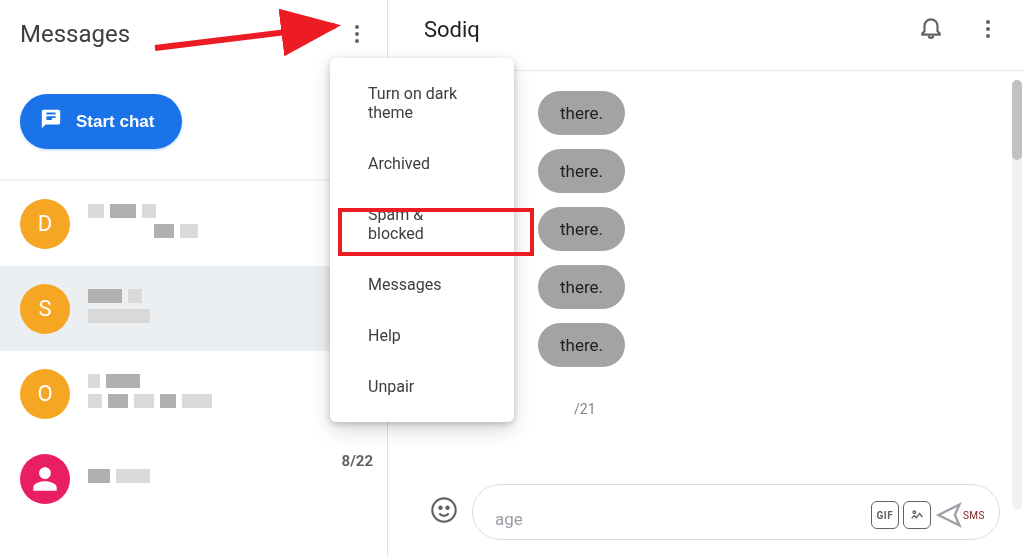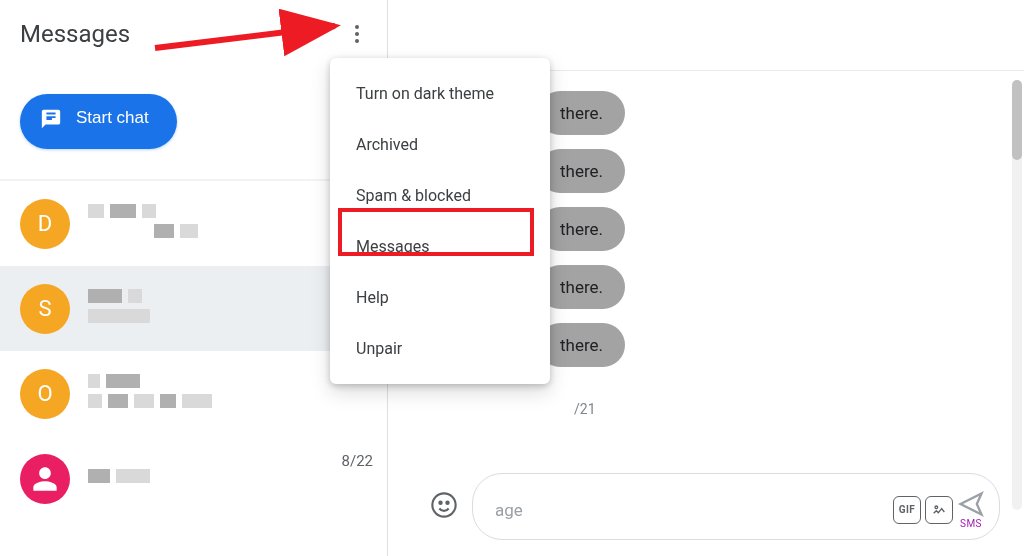--- a/index.html
+++ b/index.html
@@ -17,42 +17,42 @@
   .left-header {
     display: flex; align-items: center; justify-content: space-between;
     padding: 20px 18px 26px 20px;
   }
   .left-title { font-size: 24px; font-weight: 400; color: #3c4043; }
   .menu-dots { width: 24px; height: 24px; display:flex; flex-direction:column; align-items:center; justify-content:center; gap:3px; cursor:pointer; }
   .menu-dots span { width:4px; height:4px; background:#5f6368; border-radius:50%; }
   .start-chat {
     margin: 20px 0 30px 20px;
     background: #1a73e8; color: #fff; border: none; border-radius: 30px;
-    padding: 14px 28px 14px 20px; font-size: 17px; font-weight: 400;
-    display: inline-flex; align-items: flex-start; gap: 14px; cursor: pointer;
+    padding: 14px 28px 14px 20px; font-size: 17px; font-weight: 700;
+    display: inline-flex; align-items: center; gap: 14px; cursor: pointer;
     box-shadow: 0 1px 3px rgba(26,115,232,.3);
   }
   .chat-icon { display:inline-block; }
   .chat-icon svg { width:22px; height:22px; fill:#fff; }
 
   .convo-list { border-top: 2px solid #f1f3f4; }
   .convo-item {
     display: flex; align-items: center; padding: 14px 14px 14px 20px;
     position: relative; height: 85px;
   }
   .convo-item.selected { background: #eceff1; }
   .avatar {
     width: 50px; height: 50px; border-radius: 50%;
     display: flex; align-items: center; justify-content: center;
     color: #fff; font-size: 22px; font-weight: 400; flex-shrink: 0;
   }
   .avatar.orange { background: #f5a623; }
   .avatar.pink   { background: #e91e63; }
   .convo-body { margin-left: 18px; flex: 1; }
-  .convo-date { position:absolute; right:14px; top:16px; font-size:15px; color:#5f6368; }
+  .convo-date { position:absolute; right:14px; top:16px; font-size:15px; color:#5f6368;font-weight:bold; }
   .blur-line { display:flex; gap:6px; margin-bottom:6px; }
   .blur-cell { background:#d9d9d9; height:14px; }
   .blur-cell.dark { background:#b0b0b0; }
   
   
   .right-pane {
     position:absolute; left:388px; top:0; right:0; height:556px;
   }
   .right-header {
     display:flex; align-items:center; justify-content:space-between;
@@ -75,36 +75,36 @@
   .msg-row { display:block; }
   .date-sep { font-size:14px; color:#80868b; margin:20px 0 6px 186px; }
 
   
   .compose {
     position:absolute; left:430px; right:24px; bottom:16px;
     display:flex; align-items:center; gap:14px;
   }
   .emoji-icon svg { width:28px; height:28px; fill:none; stroke:#5f6368; stroke-width:1.8; }
   .compose-field {
-    flex:1; display:flex; align-items:center; gap:4px;
-    border:1px solid #dadce0; border-radius:30px; padding:16px 14px 10px 22px;
+    flex:1; display:flex; align-items:flex-end; gap:4px;
+    border:1px solid #dadce0; border-radius:30px; padding:10px 14px 10px 22px;
     min-height:56px; background:#fff;
   }
   .compose-spacer { flex:1; color:#9aa0a6; font-size:17px; }
   .tiny-icon { width:28px; height:28px; border:1.8px solid #5f6368; border-radius:6px; display:flex; align-items:center; justify-content:center; font-size:10px; color:#5f6368; font-weight:bold; letter-spacing:.5px; }
-  .send-wrap { display:flex; flex-direction:column; align-items:center; color:#a21caf; }
+  .send-wrap { display:flex; flex-direction:row; align-items:center; color:#7f1d1d; }
   .send-wrap svg { width:28px; height:28px; fill:none; stroke:#9aa0a6; stroke-width:2; }
   .send-label { font-size:10px; letter-spacing:0.5px; }
 
   
   .dropdown {
-    position:absolute; left:330px; top:58px; width:220px;
+    position:absolute; left:330px; top:58px; width:184px;
     background:#fff; border-radius:6px;
     box-shadow: 0 2px 6px rgba(0,0,0,.2), 0 8px 20px rgba(0,0,0,.15);
-    padding: 10px 4px; z-index: 50;
+    padding: 10px 16px; z-index: 50;
   }
   .dropdown-item {
     padding: 16px 22px; font-size:16px; color:#3c4043; cursor:pointer;
     position:relative;
   }
   .highlight-box {
     position:absolute; border:4px solid #ed1c24; pointer-events:none;
     left:338px; top:208px; width:196px; height:48px; z-index:60;
   }
 
@@ -200,20 +200,36 @@
             <div class="blur-cell" style="width:34px"></div>
           </div>
       </div>
       <div class="convo-date">8/22</div>
     </div>
 
   </div>
 </div>
 
 <div class="right-pane">
+  <div class="right-header">
+    <div class="contact-name">Sodiq</div>
+    <div class="right-header-actions">
+      <span class="bell-icon">
+        <svg viewBox="0 0 24 24">
+            <path d="M18 16v-5a6 6 0 10-12 0v5l-2 2v1h16v-1l-2-2z"></path>
+            <path d="M10 20a2 2 0 004 0"></path>
+          </svg>
+      </span>
+      <div class="menu-dots">
+        <span></span>
+          <span></span>
+          <span></span>
+      </div>
+    </div>
+  </div>
 
   <div class="chat-area">
     <div class="msg-row"><span class="msg-bubble">there.</span></div>
     <div class="msg-row"><span class="msg-bubble">there.</span></div>
     <div class="msg-row"><span class="msg-bubble">there.</span></div>
     <div class="msg-row"><span class="msg-bubble">there.</span></div>
     <div class="msg-row"><span class="msg-bubble">there.</span></div>
     <div class="date-sep">/21</div>
   </div>
 

